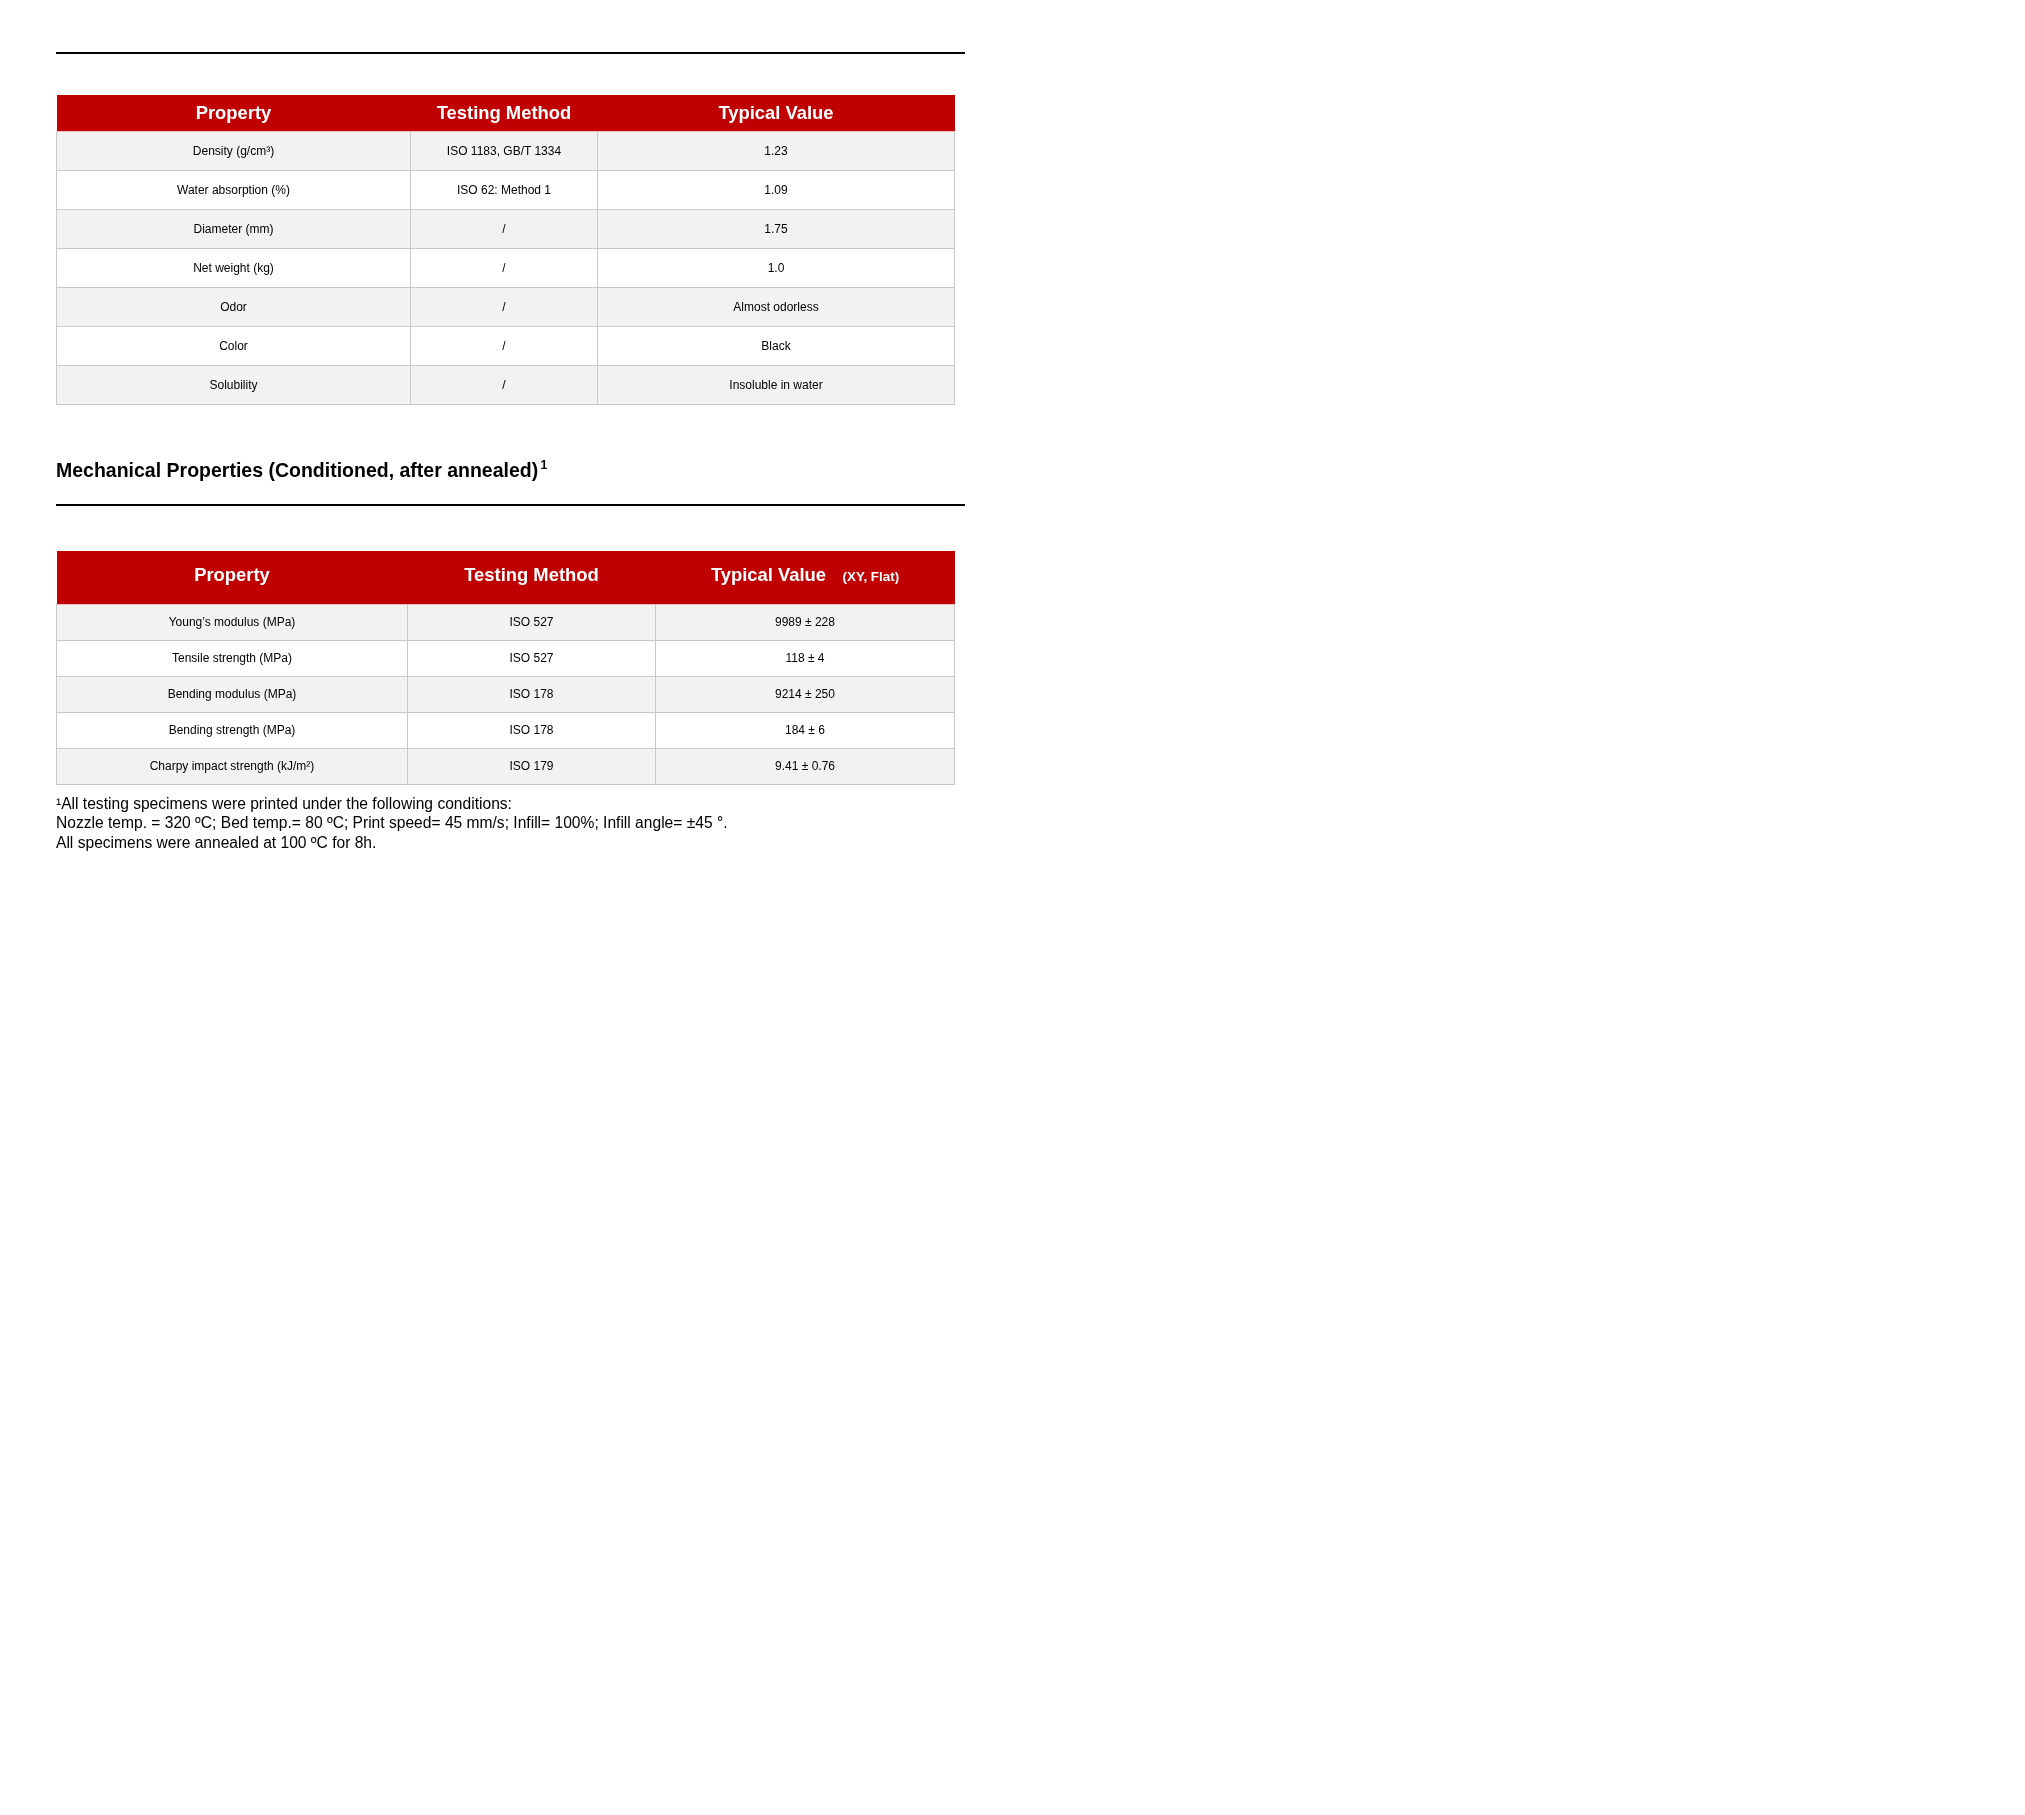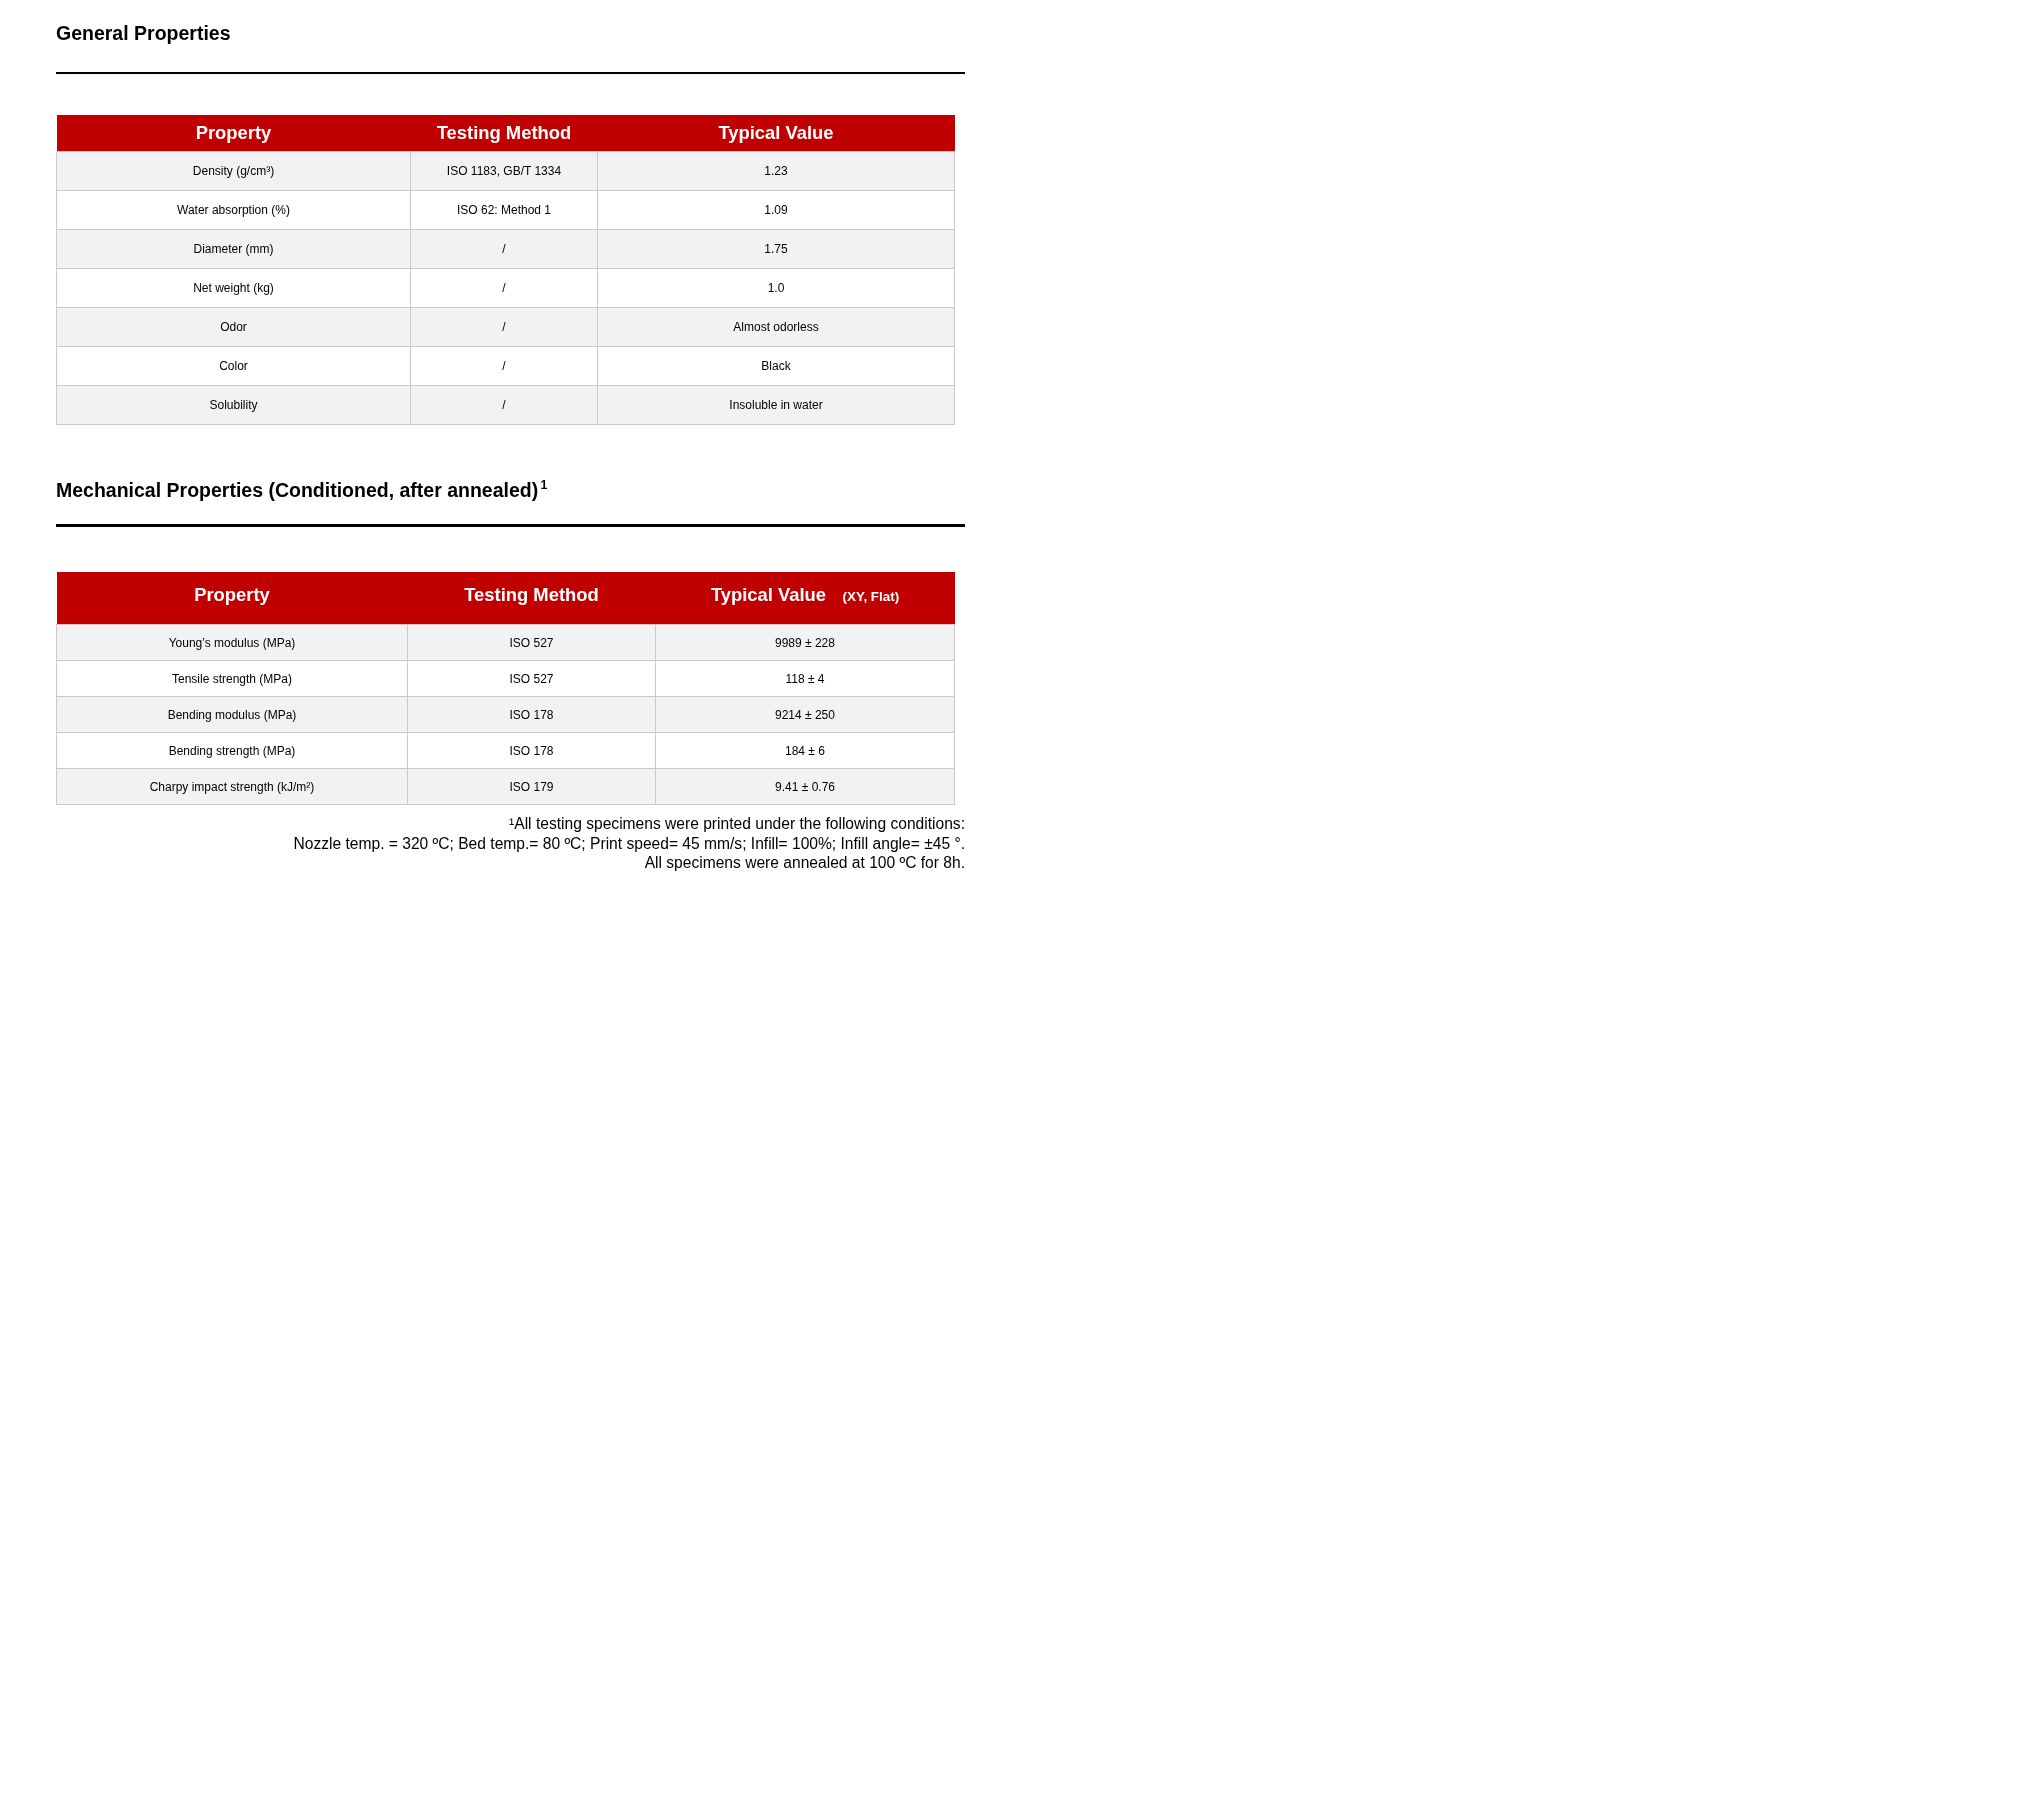--- a/index.html
+++ b/index.html
@@ -69,30 +69,28 @@
     font-size: 13.4px;
     font-weight: bold;
     padding-left: 4.5px;
     margin-left: 12px;
   }
   .footnote {
     margin-top: 9px;
     font-size: 15.6px;
     line-height: 19.5px;
     color: #000000;
-    text-align: right;
   }
   .footnote div { white-space: nowrap; }
 </style>
 </head>
 <body>
 
 <div class="page">
 
-  <h2 class="section-title s1-title">General Properties</h2>
 
   <div class="rule s1-rule"></div>
 
   <table class="t1 s1-table">
     <colgroup>
       <col style="width:354px">
         <col style="width:187px">
         <col style="width:357px">
     </colgroup>
     <thead>

